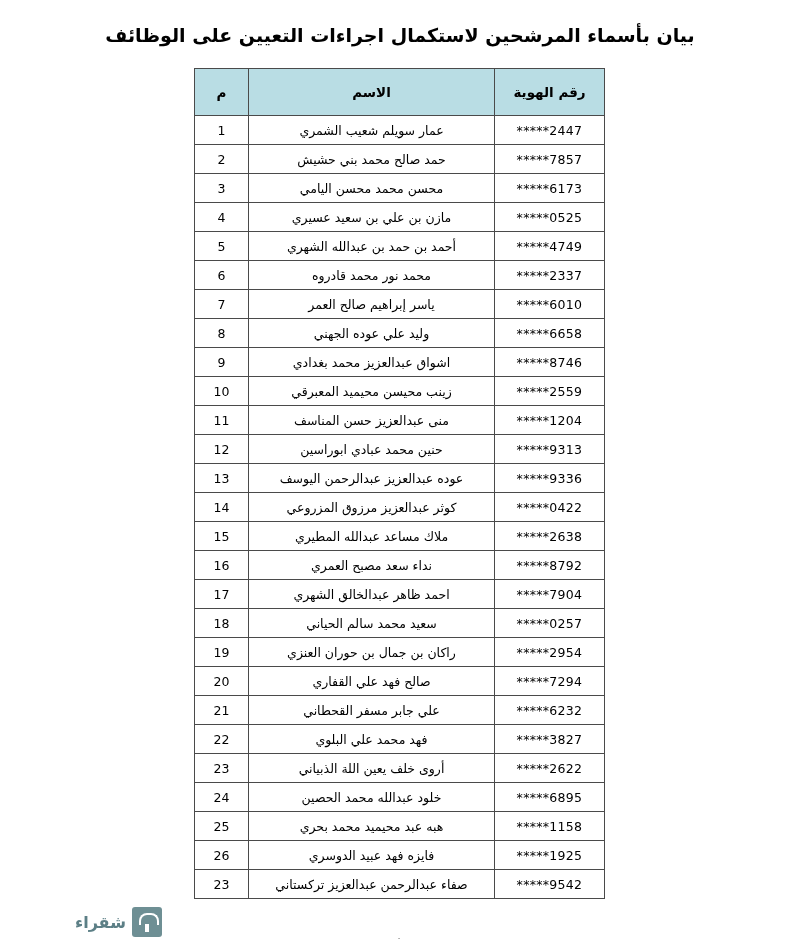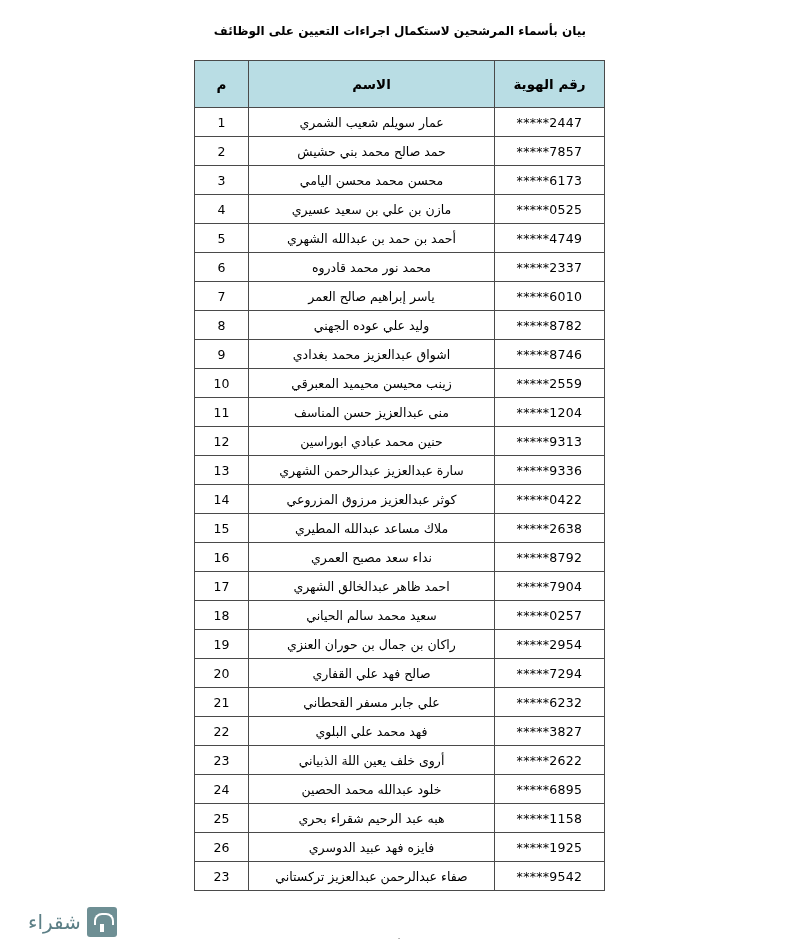--- a/index.html
+++ b/index.html
@@ -16,21 +16,21 @@
     overflow: hidden;
   }
   .page {
     width: 800px;
     height: 939px;
     position: relative;
     box-sizing: border-box;
   }
   .doc-title {
     text-align: center;
-    font-size: 12px;
+    font-size: 19px;
     font-weight: bold;
     margin-top: 24px;
     margin-bottom: 22px;
     letter-spacing: 0px;
     direction: rtl;
     font-family: "DejaVu Sans", sans-serif;
   }
   .table-wrap {
     width: 410px;
     margin: 0 auto;
@@ -117,24 +117,25 @@
   .footer-logo .logo-mark::after {
     content: "";
     position: absolute;
     left: 13px;
     top: 17px;
     width: 4px;
     height: 8px;
     background: #ffffff;
   }
   .footer-logo .logo-text {
-    font-size: 20px;
-    font-weight: normal;
+    font-size: 16px;
+    font-weight: bold;
     color: #5c7f86;
     font-family: "DejaVu Sans", sans-serif;
+    margin-left: 47px;
   }
 </style>
 </head>
 <body>
 
 <div class="page">
 
   <div class="doc-title">بيان بأسماء المرشحين لاستكمال اجراءات التعيين على الوظائف</div>
 
   <div class="table-wrap">
@@ -181,21 +182,21 @@
             <td class="cell-id">*****2337</td>
             <td class="cell-name">محمد نور محمد قادروه</td>
             <td class="cell-no">6</td>
           </tr>
           <tr>
             <td class="cell-id">*****6010</td>
             <td class="cell-name">ياسر إبراهيم صالح العمر</td>
             <td class="cell-no">7</td>
           </tr>
           <tr>
-            <td class="cell-id">*****8782</td>
+            <td class="cell-id">*****6658</td>
             <td class="cell-name">وليد علي عوده الجهني</td>
             <td class="cell-no">8</td>
           </tr>
           <tr>
             <td class="cell-id">*****8746</td>
             <td class="cell-name">اشواق عبدالعزيز محمد بغدادي</td>
             <td class="cell-no">9</td>
           </tr>
           <tr>
             <td class="cell-id">*****2559</td>
@@ -207,21 +208,21 @@
             <td class="cell-name">منى عبدالعزيز حسن المناسف</td>
             <td class="cell-no">11</td>
           </tr>
           <tr>
             <td class="cell-id">*****9313</td>
             <td class="cell-name">حنين محمد عبادي ابوراسين</td>
             <td class="cell-no">12</td>
           </tr>
           <tr>
             <td class="cell-id">*****9336</td>
-            <td class="cell-name">سارة عبدالعزيز عبدالرحمن الشهري</td>
+            <td class="cell-name">عوده عبدالعزيز عبدالرحمن اليوسف</td>
             <td class="cell-no">13</td>
           </tr>
           <tr>
             <td class="cell-id">*****0422</td>
             <td class="cell-name">كوثر عبدالعزيز مرزوق المزروعي</td>
             <td class="cell-no">14</td>
           </tr>
           <tr>
             <td class="cell-id">*****2638</td>
             <td class="cell-name">ملاك مساعد عبدالله المطيري</td>
@@ -267,21 +268,21 @@
             <td class="cell-name">أروى خلف يعين اللة الذبياني</td>
             <td class="cell-no">23</td>
           </tr>
           <tr>
             <td class="cell-id">*****6895</td>
             <td class="cell-name">خلود عبدالله محمد الحصين</td>
             <td class="cell-no">24</td>
           </tr>
           <tr>
             <td class="cell-id">*****1158</td>
-            <td class="cell-name">هبه عبد الرحيم شقراء بحري</td>
+            <td class="cell-name">هبه عبد محيميد محمد بحري</td>
             <td class="cell-no">25</td>
           </tr>
           <tr>
             <td class="cell-id">*****1925</td>
             <td class="cell-name">فايزه فهد عبيد الدوسري</td>
             <td class="cell-no">26</td>
           </tr>
           <tr>
             <td class="cell-id">*****9542</td>
             <td class="cell-name">صفاء عبدالرحمن عبدالعزيز تركستاني</td>

